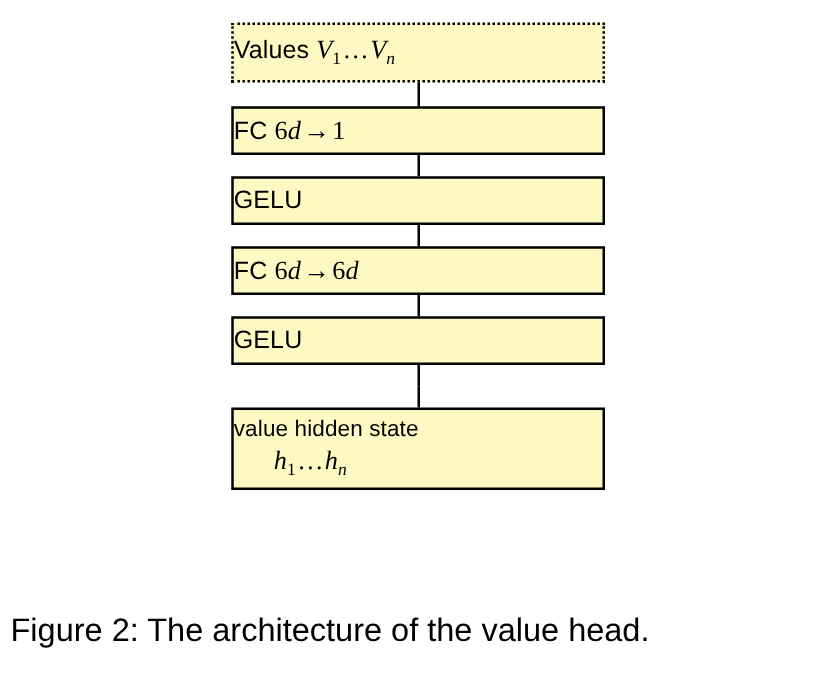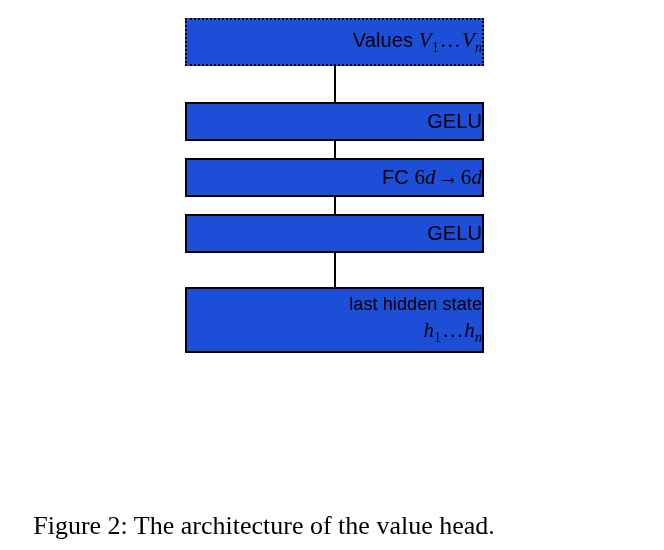--- a/index.html
+++ b/index.html
@@ -31,24 +31,24 @@
     position: absolute;
     left: 185px;
     top: 18px;
     width: 299px;
   }
 
   
   .node {
     box-sizing: border-box;
     width: 299px;
-    background: #1d4ed8;
+    background: #fef9c3;
     display: flex;
     flex-direction: column;
-    align-items: flex-end;
+    align-items: flex-start;
     justify-content: center;
     text-align: center;
     line-height: 1.15;
   }
 
   .node.solid {
     border: 2px solid #000000;
     height: 39px;
   }
 
@@ -127,24 +127,24 @@
 
   .line2 {
     margin-top: 3px;
     margin-left: 32px;
   }
 
   
   #caption {
     position: absolute;
     left: 0;
-    top: 511px;
+    top: 489px;
     width: 528px;
     text-align: center;
-    font-family: Liberation Serif, serif;
+    font-family: Liberation Sans, sans-serif;
     font-size: 26px;
     color: #000000;
     white-space: nowrap;
   }
 </style>
 </head>
 <body>
 
 <div id="figure-root">
 
@@ -152,20 +152,26 @@
 
     <div class="node dotted">
       <div class="label">
         <span>Values</span>
         <span class="mathvar">V</span><span class="sub">1</span><span class="mathdots">…</span><span class="mathvar">V</span><span class="sub italic">n</span>
       </div>
     </div>
 
     <div class="connector"></div>
 
+    <div class="node solid">
+      <div class="label">
+        <span>FC</span>
+        <span class="mathnum">6</span><span class="mathvar">d</span><span class="matharrow">→</span><span class="mathnum">1</span>
+      </div>
+    </div>
 
     <div class="connector short"></div>
 
     <div class="node solid">
       <div class="label">GELU</div>
     </div>
 
     <div class="connector short"></div>
 
     <div class="node solid">
@@ -180,21 +186,21 @@
     <div class="node solid">
       <div class="label">GELU</div>
     </div>
 
     <div class="connector short"></div>
 
 
     <div class="connector short"></div>
 
     <div class="node solid tall">
-      <div class="label small">last hidden state</div>
+      <div class="label small">value hidden state</div>
       <div class="label line2">
         <span class="mathvar">h</span><span class="sub">1</span><span class="mathdots">…</span><span class="mathvar">h</span><span class="sub italic">n</span>
       </div>
     </div>
 
   </div>
 
   <div id="caption">Figure 2: The architecture of the value head.</div>
 
 </div>

